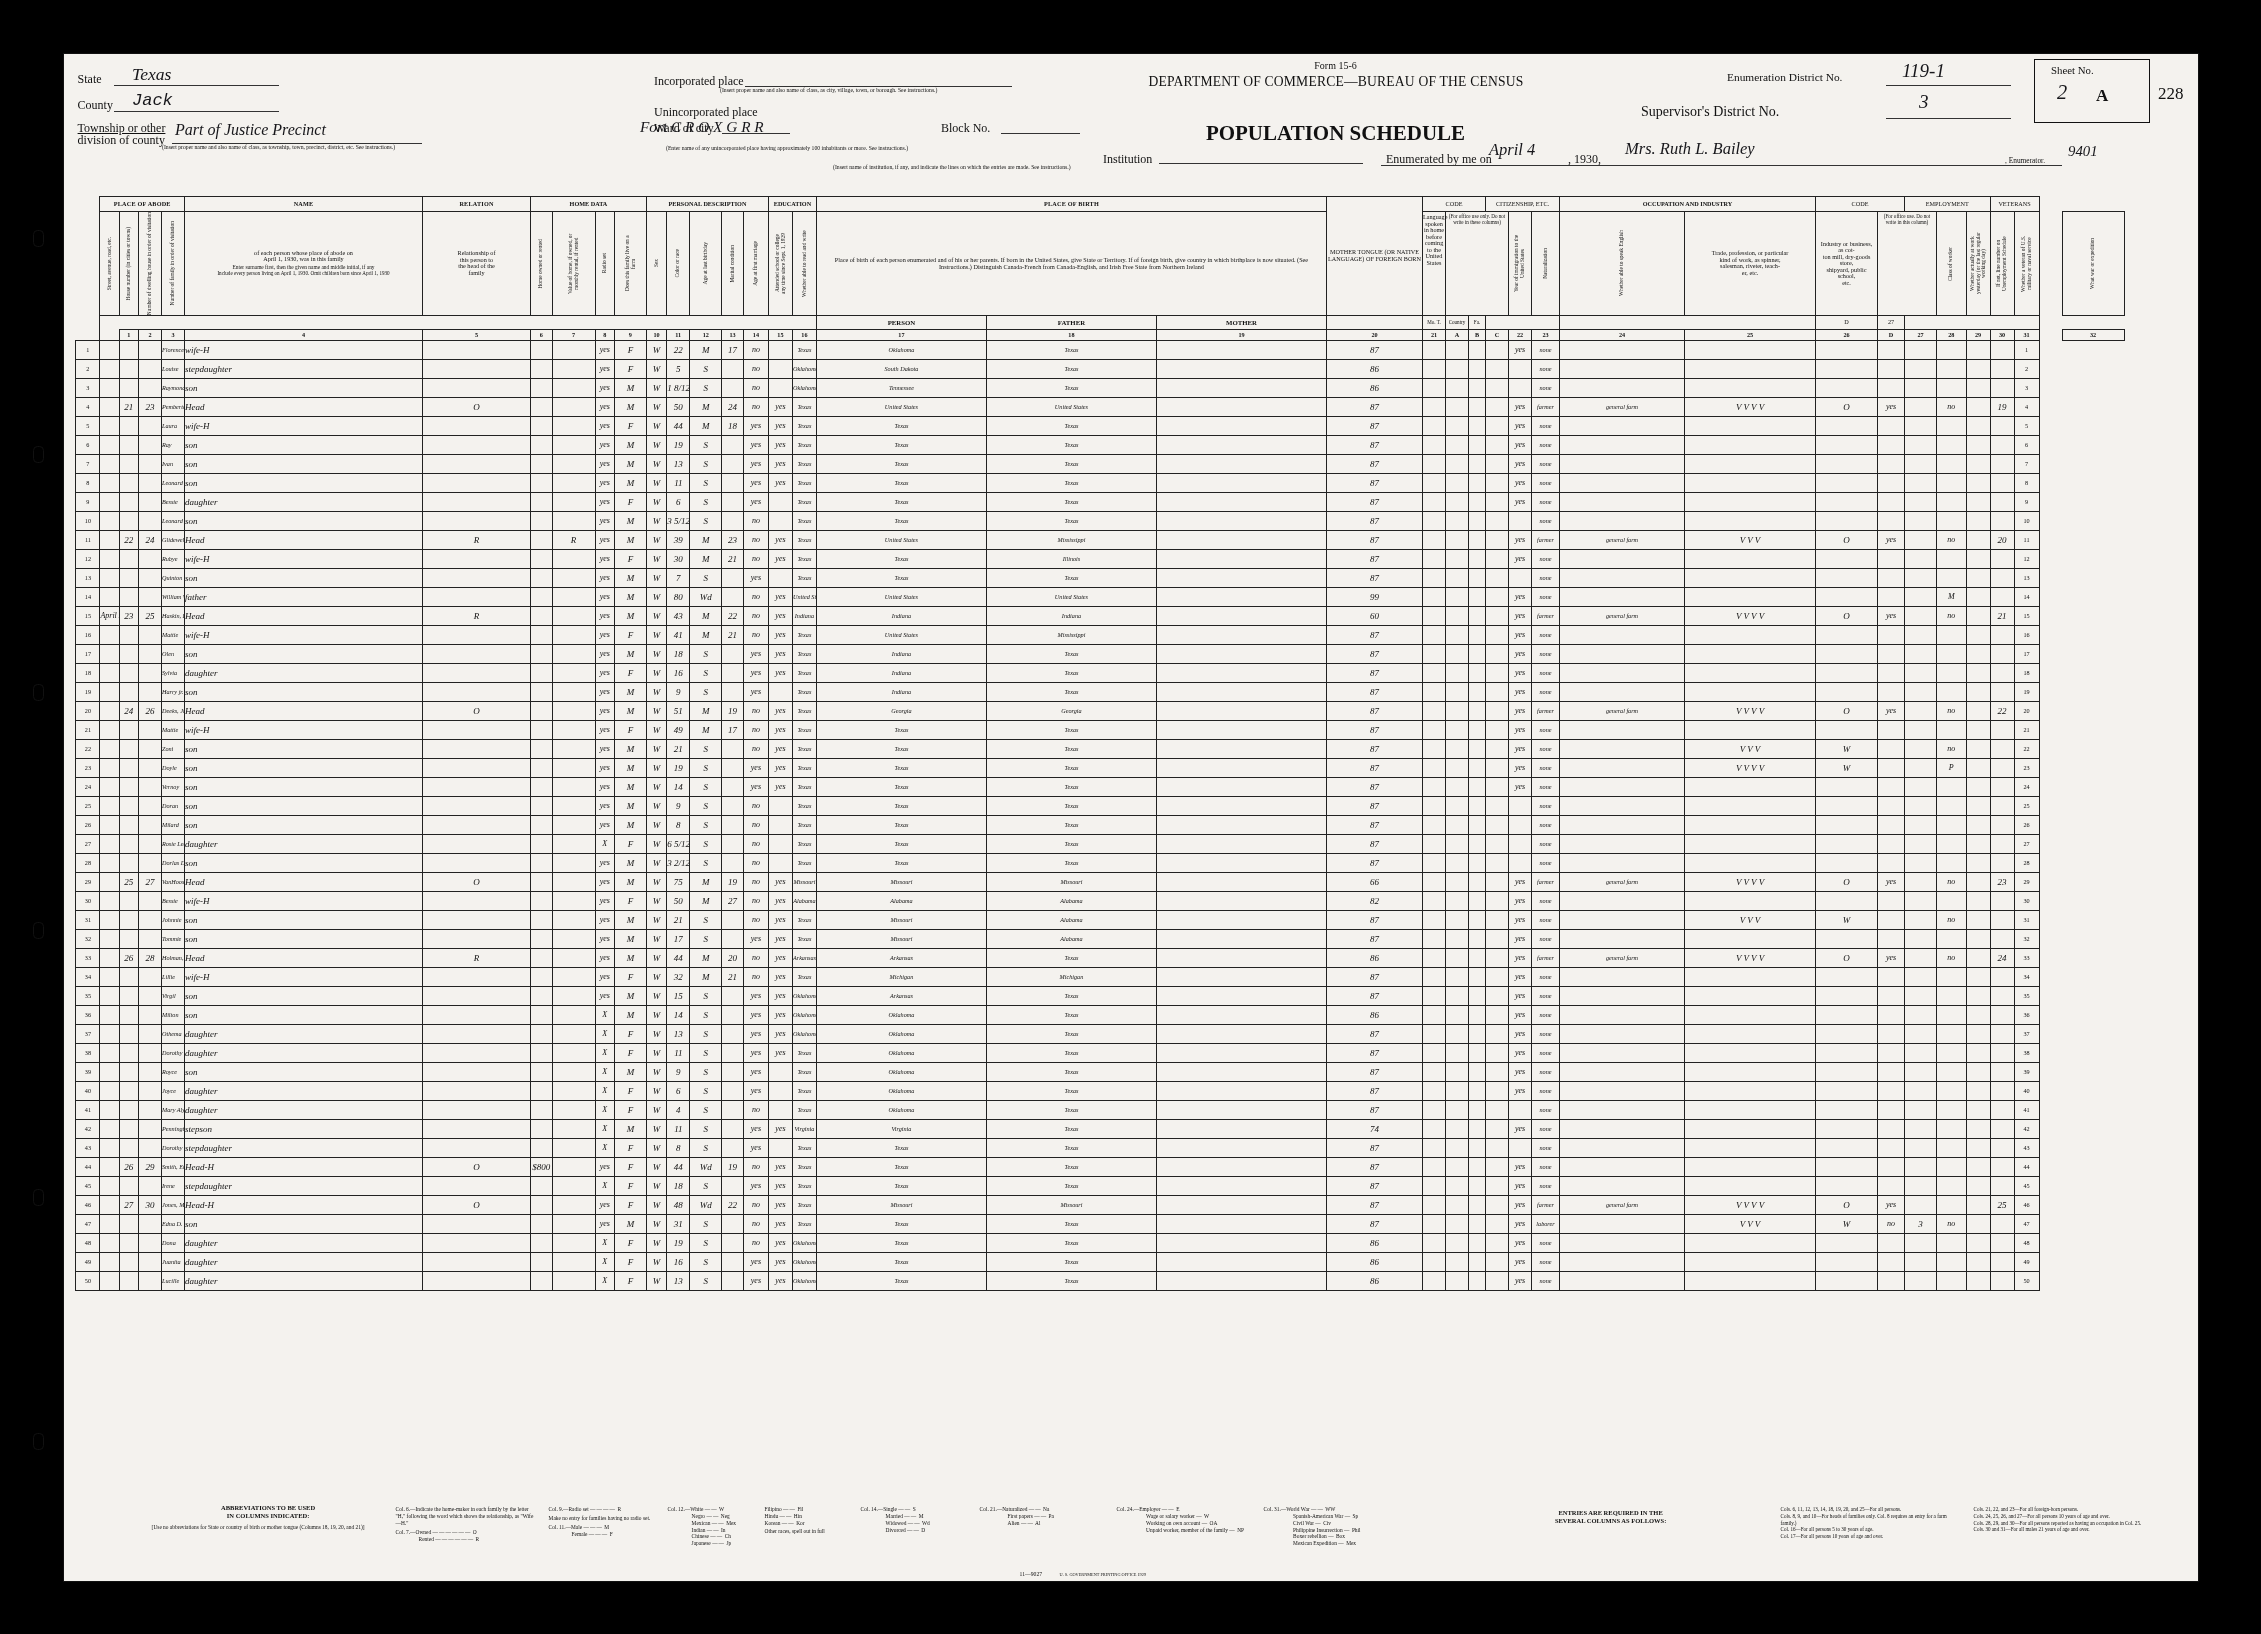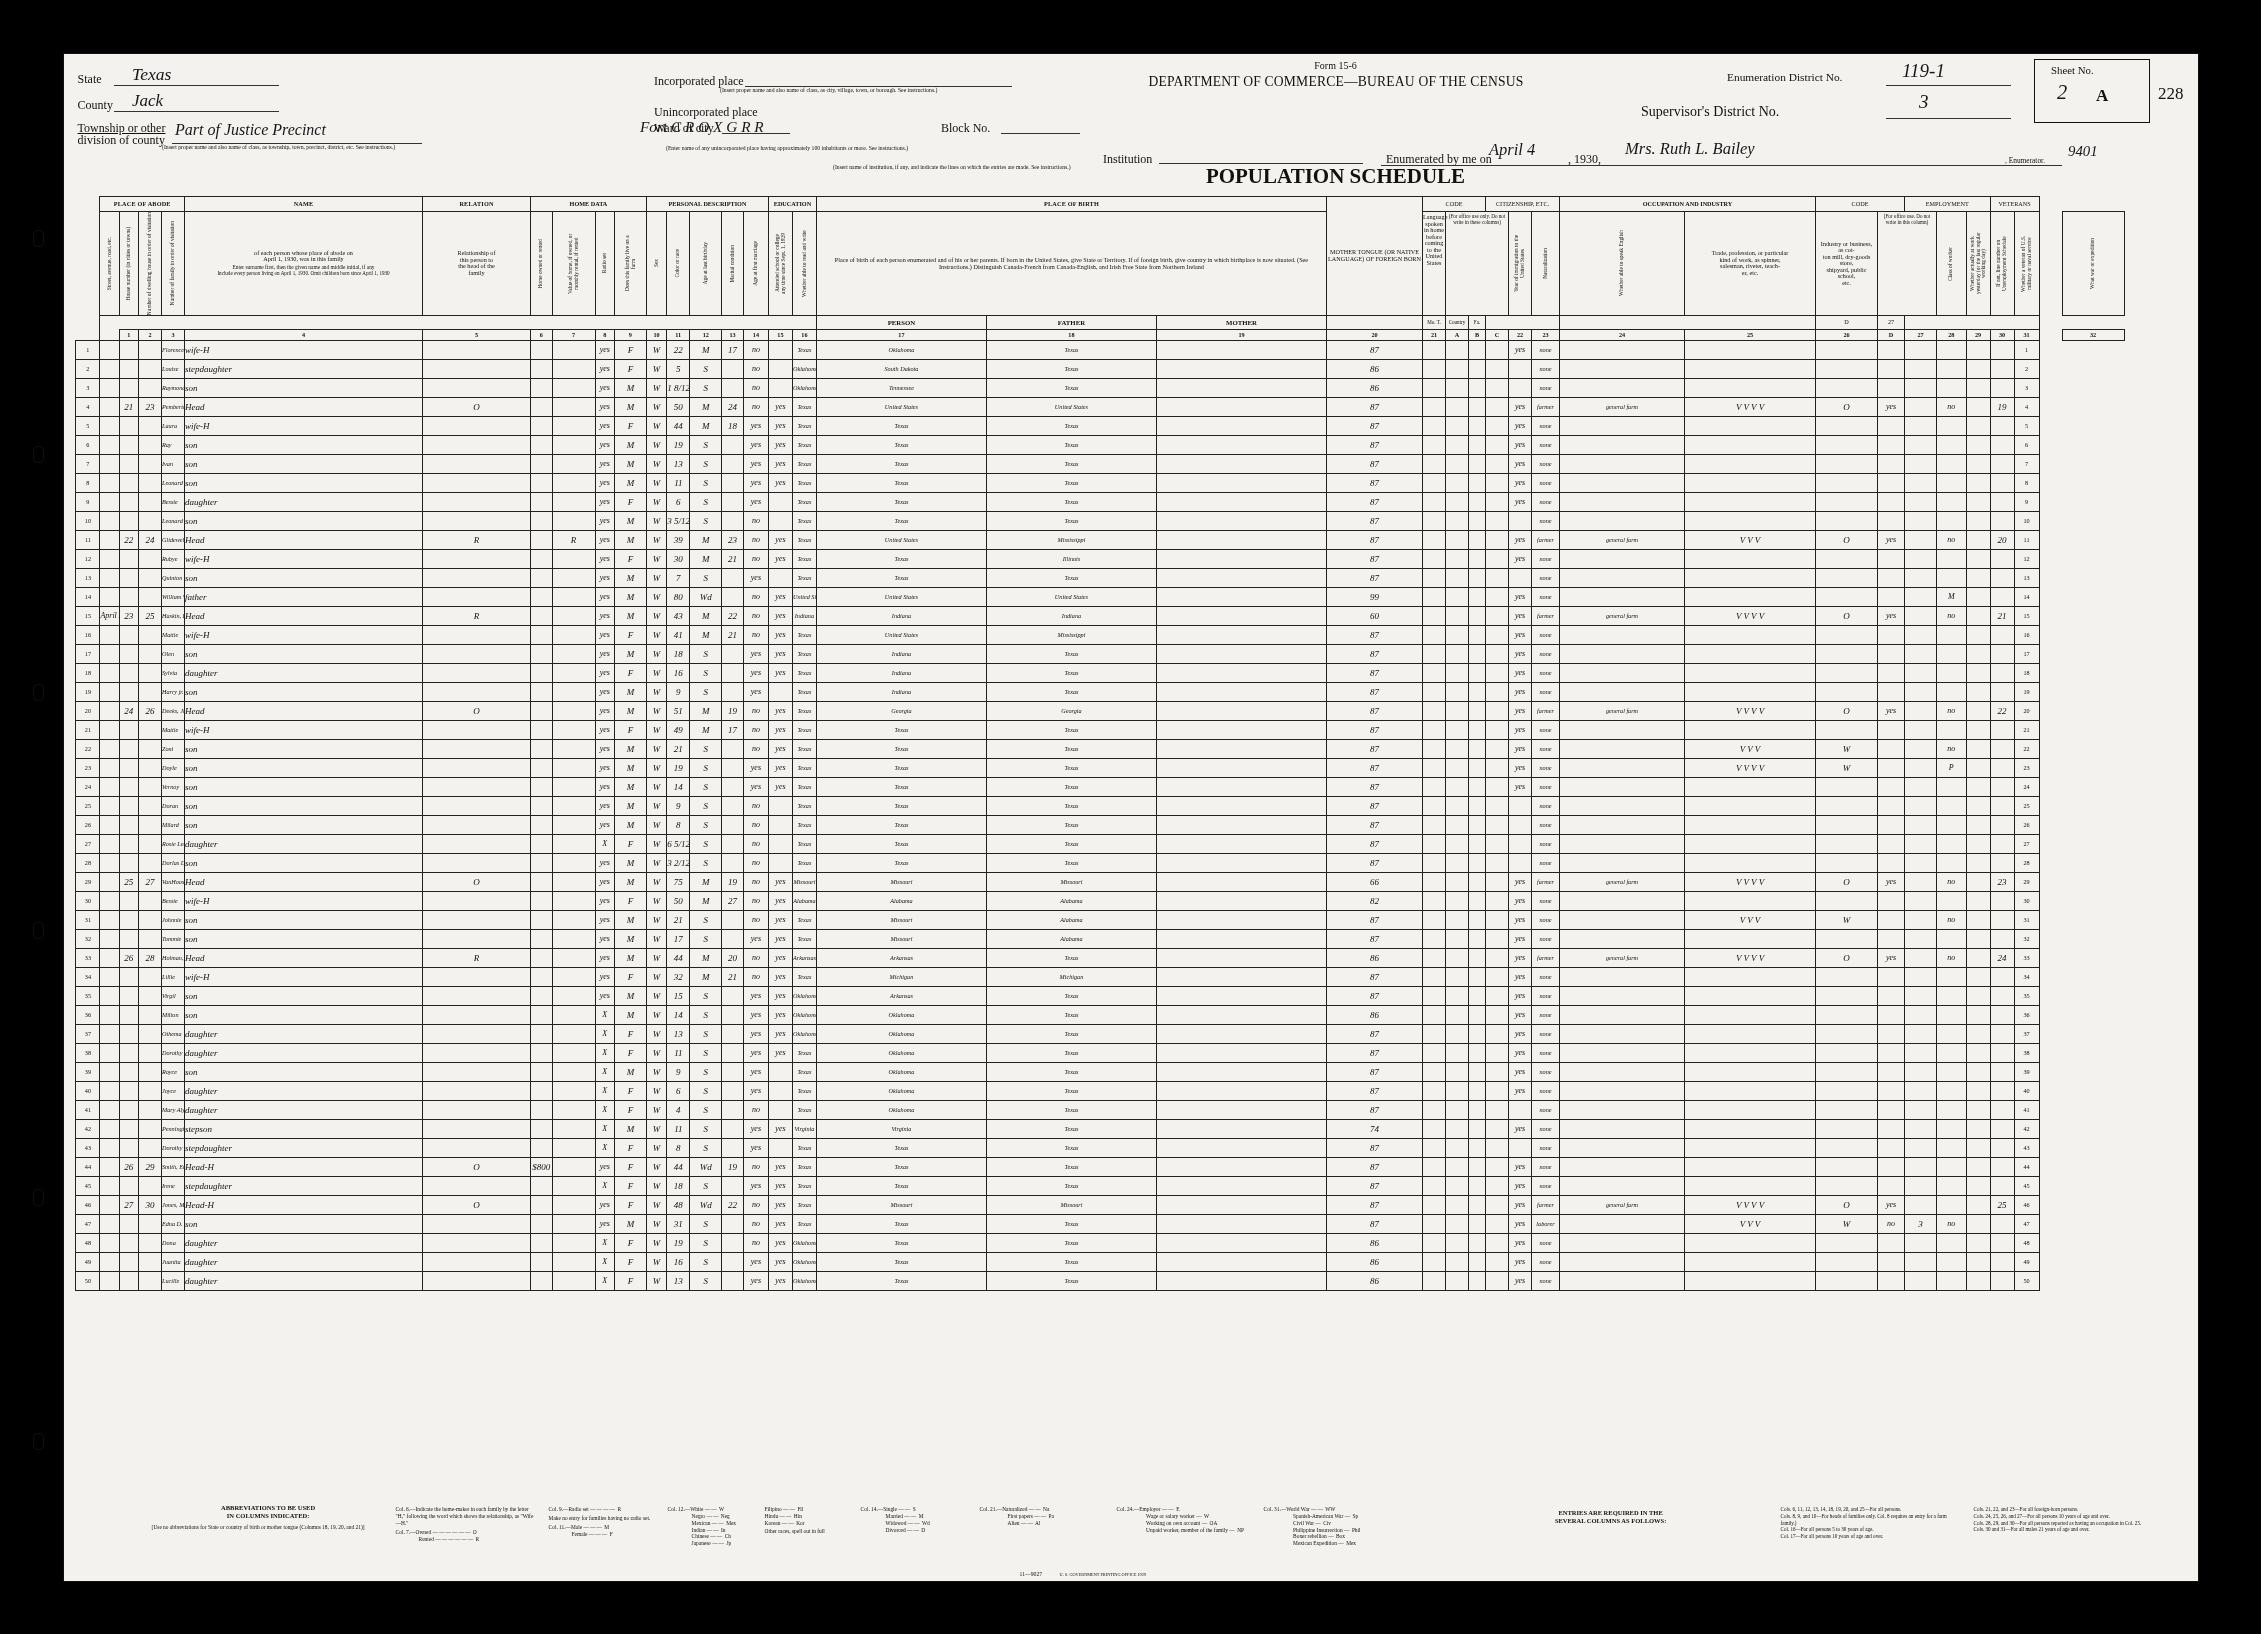--- a/index.html
+++ b/index.html
@@ -8,21 +8,21 @@
   .sheet{position:absolute;left:64px;top:54px;width:2134px;height:1527px;background:#f4f2ee;box-shadow:0 0 0 1.1px #111;}
   
   .hdr{position:absolute;left:0;top:0;width:100%;height:142px;}
   .lbl{position:absolute;font-size:12px;color:#111;font-family:"Liberation Serif",serif;}
   .hw{position:absolute;font-family:"Liberation Serif",serif;font-style:italic;color:#17171b;}
   .rule{position:absolute;border-bottom:0.9px solid #333;}
   .ctr{position:absolute;text-align:center;color:#111;}
   .t-form{font-size:10px;}
   .t-dept{font-size:13.6px;letter-spacing:0.2px;}
   .t-fif{font-size:19px;font-weight:bold;}
-  .t-pop{font-size:21px;font-weight:bold;margin-top:43px;}
+  .t-pop{font-size:21px;font-weight:bold;}
   .boxed{position:absolute;border:1.4px solid #111;}
   
   table.grid{position:absolute;border-collapse:collapse;table-layout:fixed;}
   table.grid td,table.grid th{border:0.6px solid #222;padding:0;font-size:6.2px;color:#111;vertical-align:middle;}
   .colhdr{font-size:6px;line-height:1.05;text-align:center;font-family:"Liberation Serif",serif;padding:0.6px;}
   .bighdr{font-size:8px;text-align:center;font-weight:bold;letter-spacing:0.2px;}
   .midhdr{font-size:6.8px;text-align:center;font-weight:bold;}
   .numrow td{font-size:6.8px;text-align:center;height:10.2px;font-weight:bold;}
   .datarow td{height:18px;}
   .rn{font-size:7.4px;text-align:center;color:#111;}
@@ -43,21 +43,21 @@
 <div class="page">
  <div class="sheet">
 
   <div class="hdr">
     <span class="lbl" style="left:13.6px;top:18px;">State</span>
     <span class="rule" style="left:50px;top:31px;width:165px;"></span>
     <span class="hw" style="left:68px;top:10.2px;font-size:17.6px;">Texas</span>
 
     <span class="lbl" style="left:13.6px;top:44px;">County</span>
     <span class="rule" style="left:50px;top:57px;width:165px;"></span>
-    <span class="hw" style="left:68px;top:37px;font-size:17px;">Jack</span>
+    <span class="hw" style="left:68px;top:37px;font-size:17px;font-family:Liberation Mono, monospace;">Jack</span>
 
     <span class="lbl" style="left:13.6px;top:67px;text-decoration:underline;">Township or other</span>
     <span class="lbl" style="left:13.6px;top:79px;">division of county</span>
     <span class="hw" style="left:111px;top:67px;font-size:16px;">Part of Justice Precinct</span>
     <span class="rule" style="left:108px;top:89px;width:250px;"></span>
     <span class="lbl" style="left:98px;top:90px;font-size:5.7px;">(Insert proper name and also name of class, as township, town, precinct, district, etc. See instructions.)</span>
 
     <span class="lbl" style="left:590px;top:20.4px;">Incorporated place</span>
     <span class="rule" style="left:681px;top:32px;width:267px;"></span>
     <span class="lbl" style="left:656px;top:33px;font-size:5.7px;">(Insert proper name and also name of class, as city, village, town, or borough. See instructions.)</span>

